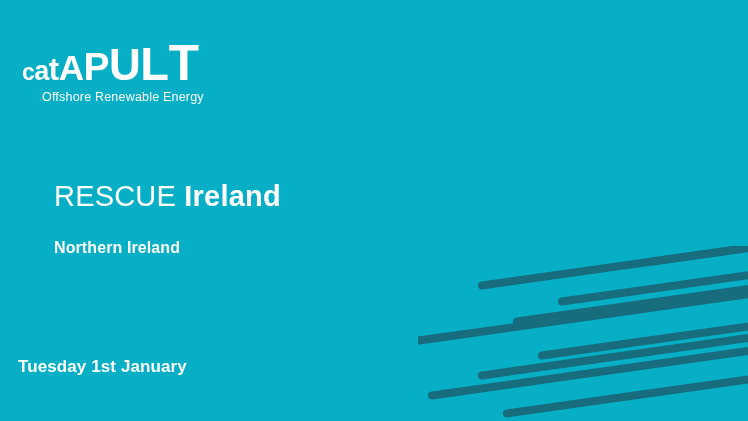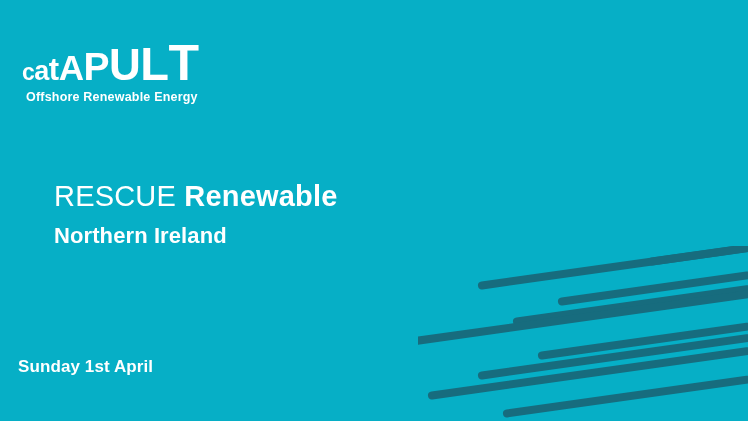--- a/index.html
+++ b/index.html
@@ -57,24 +57,24 @@
   .wm1 { font-size: 23px; }
   .wm2 { font-size: 27px; }
   .wm3 { font-size: 31px; }
   .wm4 { font-size: 35px; }
   .wm5 { font-size: 39px; }
   .wm6 { font-size: 44px; }
   .wm7 { font-size: 47px; }
   .wm8 { font-size: 50px; }
   #logo-tagline {
     margin-top: 2px;
-    margin-left: 4px;
+    margin-left: 20px;
     color: #ffffff;
     font-size: 12.5px;
-    font-weight: 700;
+    font-weight: 400;
     letter-spacing: 0.2px;
     white-space: nowrap;
   }
 
   
   #headline {
     position: absolute;
     left: 54px;
     top: 180px;
     z-index: 3;
@@ -82,23 +82,23 @@
   #title-line {
     color: #ffffff;
     font-size: 29px;
     font-weight: 600;
     letter-spacing: 0.2px;
     line-height: 1.15;
     white-space: nowrap;
   }
   #title-line .title-emph { font-weight: 400; }
   #subtitle-line {
-    margin-top: 10px;
+    margin-top: 26px;
     color: #ffffff;
-    font-size: 22px;
+    font-size: 16px;
     font-weight: 700;
     letter-spacing: 0.1px;
     line-height: 1.15;
     white-space: nowrap;
   }
 
   
   #date-text {
     position: absolute;
     left: 18px;
@@ -137,20 +137,20 @@
       <span class="wm5">P</span>
       <span class="wm6">U</span>
       <span class="wm7">L</span>
       <span class="wm8">T</span>
     </div>
     <div id="logo-tagline">Offshore Renewable Energy</div>
   </div>
 
   <div id="headline">
     <div id="title-line">
-      <span class="title-emph">RESCUE</span><span> Renewable</span>
+      <span class="title-emph">RESCUE</span><span> Ireland</span>
     </div>
     <div id="subtitle-line">Northern Ireland</div>
   </div>
 
-  <div id="date-text">Sunday 1st April</div>
+  <div id="date-text">Tuesday 1st January</div>
 
 </div>
 
 </body></html>

